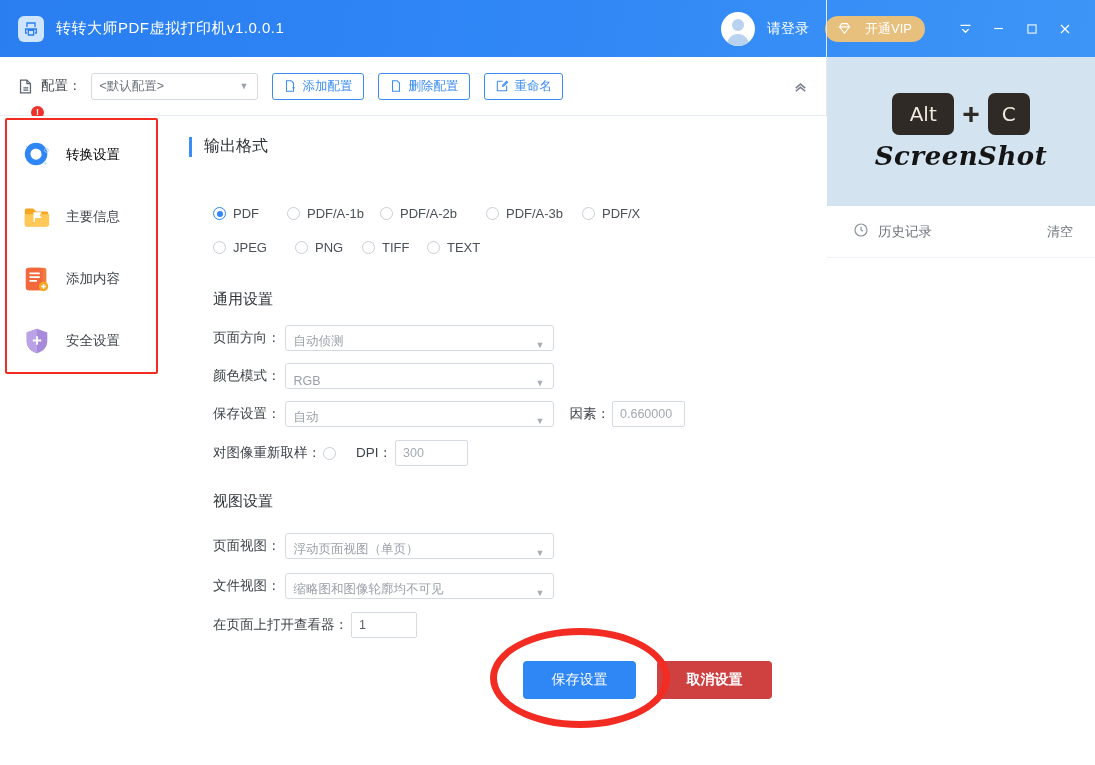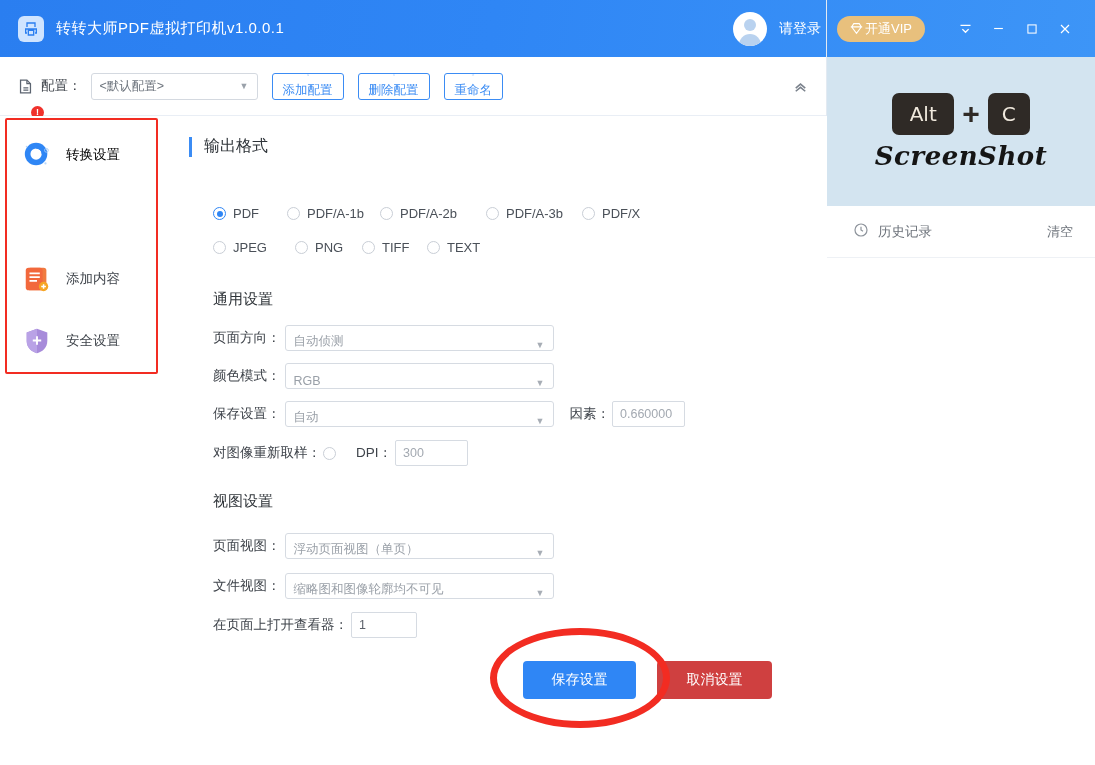--- a/index.html
+++ b/index.html
@@ -28,21 +28,21 @@
     width:34px; height:34px; border-radius:50%; background:#ffffff;
     display:flex; align-items:flex-end; justify-content:center; overflow:hidden;
     position:relative;
   }
   .avatar .head { position:absolute; top:7px; width:12px; height:12px; border-radius:50%; background:#b9d2ef; }
   .avatar .body { position:absolute; bottom:0px; width:22px; height:12px; border-radius:11px 11px 0 0; background:#b9d2ef; }
   .login-text { color:#ffffff; font-size:14px; margin-left:12px; }
   .vip-btn {
     margin-left:16px; height:26px; padding:0 13px; border-radius:13px;
     background:#e8c07d; color:#ffffff; font-size:13px;
-    display:flex; align-items:center; gap:2px; cursor:pointer;
+    display:flex; align-items:center; gap:14px; cursor:pointer;
   }
   .vip-diamond { width:13px; height:13px; }
   .win-btns { display:flex; align-items:center; margin-left:24px; margin-right:14px; gap:0; }
   .win-btn {
     width:33px; height:36px; display:flex; align-items:center; justify-content:center;
     color:#ffffff; cursor:pointer;
   }
 
   
   .toolbar {
@@ -59,21 +59,21 @@
   .cfg-label { font-size:13.5px; color:#41464d; margin-left:7px; }
   .cfg-select {
     margin-left:9px; width:167px; height:27px; border:1px solid #d4d9e0; border-radius:3px;
     background:#fff; display:flex; align-items:center; padding:0 8px;
     font-size:12.5px; color:#6d747d; cursor:pointer; position:relative;
   }
   .cfg-select .caret { margin-left:auto; color:#9aa1aa; font-size:9px; }
   .tb-outline-btn {
     margin-left:14px; height:27px; padding:0 10px; border:1px solid #3b8cf4; border-radius:3px;
     background:#fff; color:#3b8cf4; font-size:12.5px;
-    display:flex; align-items:center; gap:6px; cursor:pointer; white-space:nowrap;flex-direction:column;
+    display:flex; align-items:center; gap:6px; cursor:pointer; white-space:nowrap;
   }
   .collapse-btn {
     position:absolute; left:786px; top:74px; width:28px; height:25px;
     display:flex; align-items:center; justify-content:center; cursor:pointer; color:#7b828c;
   }
 
   
   .sidebar {
     position:absolute; left:0; top:116px; width:172px; height:649px; background:#fff;
   }
@@ -124,21 +124,21 @@
   .txt.dark { color:#5b6069; }
 
   .btn-primary {
     position:absolute; left:523px; top:661px; width:113px; height:38px; border-radius:4px;
     background:#2f86f5; color:#fff; font-size:14px;
     display:flex; align-items:center; justify-content:center; cursor:pointer;
   }
   .btn-danger {
     position:absolute; left:657px; top:661px; width:115px; height:38px; border-radius:4px;
     background:#cf4040; color:#fff; font-size:14px;
-    display:flex; align-items:center; justify-content:center; cursor:pointer;
+    display:flex; align-items:center; justify-content:center; cursor:pointer;font-weight:bold;
   }
   .ellipse-hl {
     position:absolute; left:490px; top:628px; width:180px; height:100px;
     border:7px solid #f22c22; border-radius:50%; pointer-events:none;
   }
 
   
   .rpanel { position:absolute; left:827px; top:57px; width:268px; height:708px; background:#fff; }
   .ad {
     position:absolute; left:0; top:0; width:268px; height:149px;
@@ -271,20 +271,31 @@
           <circle cx="15" cy="15" r="6" fill="#fff"></circle>
           <path d="M15 9 A6 6 0 0 1 21 15 L24 15 A9 9 0 0 0 15 6 Z" fill="#2f86f5"></path>
           <circle cx="26" cy="11" r="2" fill="none" stroke="#9ec8f7" stroke-width="1"></circle>
           <circle cx="5" cy="7" r="1" fill="#b9d8fa"></circle>
           <circle cx="25" cy="25" r="1.2" fill="#b9d8fa"></circle>
         </svg>
       </span>
       <span class="side-label active">转换设置</span>
     </div>
 
+    <div class="side-item" style="top:80px">
+      <span class="side-ico">
+        <svg viewBox="0 0 32 32">
+          <path d="M3 9a2 2 0 012-2h7l3 3h11a2 2 0 012 2v12a2 2 0 01-2 2H5a2 2 0 01-2-2z" fill="#f6a623"></path>
+          <path d="M3 13h26v11a2 2 0 01-2 2H5a2 2 0 01-2-2z" fill="#ffc857"></path>
+          <path d="M13 11v10" stroke="#fff" stroke-width="1.6" fill="none"></path>
+          <path d="M13 11h8l-2 3 2 3h-8z" fill="#fff"></path>
+        </svg>
+      </span>
+      <span class="side-label">主要信息</span>
+    </div>
 
     <div class="side-item" style="top:142px">
       <span class="side-ico">
         <svg viewBox="0 0 32 32">
           <rect x="6" y="4" width="20" height="24" rx="3" fill="#f07b3f"></rect>
           <rect x="4" y="4" width="18" height="24" rx="3" fill="#f2683c"></rect>
           <path d="M8 10h11M8 14h11M8 18h8" stroke="#fff" stroke-width="1.8" fill="none"></path>
           <circle cx="23" cy="24" r="5" fill="#f6a623"></circle>
           <path d="M23 21.5v5M20.5 24h5" stroke="#fff" stroke-width="1.6"></path>
         </svg>

